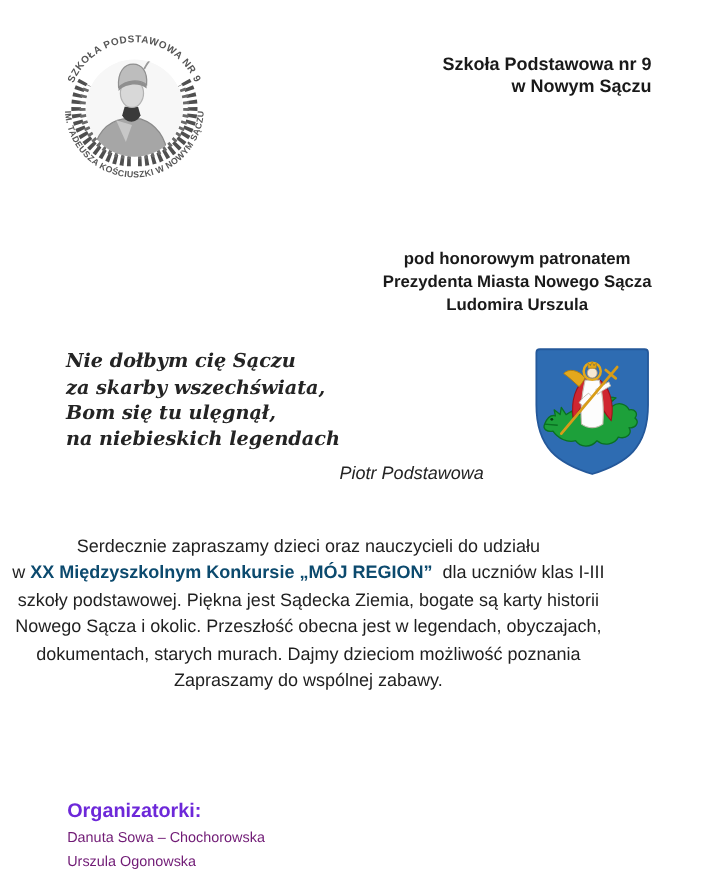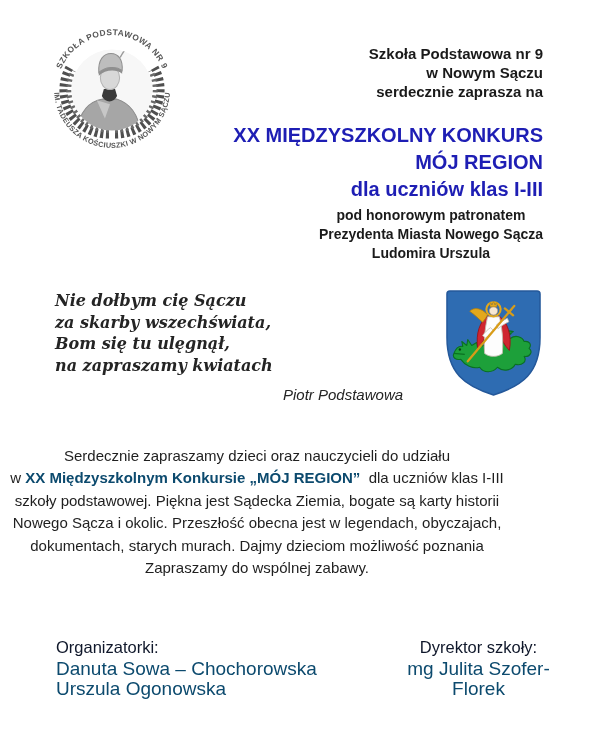--- a/index.html
+++ b/index.html
@@ -28,22 +28,22 @@
   
   .coa{position:absolute; left:444px; top:287px; width:99px; height:113px;}
   
   .body-text{position:absolute; left:0; top:445px; width:514px; text-align:center;
     font-size:15px; line-height:22.4px; color:#1f1f1f;}
   .body-line{white-space:pre-wrap;}
   .hl{color:#0c4a6e; font-weight:bold;}
   
   .footer-left{position:absolute; left:56px; top:635px; text-align:left;}
   .footer-right{position:absolute; left:396px; top:635px; width:165px; text-align:center;}
-  .footer-label{font-weight:normal; font-size:16.5px; line-height:24px; color:#0f172a;}
-  .footer-name{font-size:19px; line-height:20px; color:#0c4a6e;}
+  .footer-label{font-weight:bold; font-size:16.5px; line-height:24px; color:#6d28d9;margin-top:29px;}
+  .footer-name{font-size:12px; line-height:20px; color:#701a75;}
 </style>
 </head>
 <body>
 
 <div class="page">
 
   <svg class="seal" viewBox="0 0 130 130">
     <defs>
       <path id="topArc" d="M 11,64 A 54,54 0 0 1 119,64"></path>
       <path id="bottomArc" d="M 8,64 A 57,57 0 0 0 122,64"></path>
@@ -74,40 +74,34 @@
       <textPath href="#topArc" startOffset="50%" text-anchor="middle">SZKOŁA PODSTAWOWA NR 9</textPath>
     </text>
     <text font-size="7.2" letter-spacing="0.3">
       <textPath href="#bottomArc" startOffset="50%" text-anchor="middle">• IM. TADEUSZA KOŚCIUSZKI W NOWYM SĄCZU •</textPath>
     </text>
   </svg>
 
   <div class="header">
     <div>Szkoła Podstawowa nr 9</div>
     <div>w Nowym Sączu</div>
-    <div>serdecznie zaprasza na</div>
   </div>
 
-  <div class="title">
-    <div>XX MIĘDZYSZKOLNY KONKURS</div>
-    <div>MÓJ REGION</div>
-    <div>dla uczniów klas I-III</div>
-  </div>
 
   <div class="patronage">
     <div>pod honorowym patronatem</div>
     <div>Prezydenta Miasta Nowego Sącza</div>
     <div>Ludomira Urszula</div>
   </div>
 
   <div class="poem">
     <div>Nie dołbym cię Sączu</div>
     <div>za skarby wszechświata,</div>
     <div>Bom się tu ulęgnął,</div>
-    <div>na zapraszamy kwiatach</div>
+    <div>na niebieskich legendach</div>
   </div>
   <div class="poem-author">Piotr Podstawowa</div>
 
   <svg class="coa" viewBox="0 0 100 112">
     <path d="M 6,3 H 94 Q 97,3 97,6 V 50 C 97,86 79,99 50,108 C 21,99 3,86 3,50 V 6 Q 3,3 6,3 Z" fill="#2e6cb2" stroke="#24589a" stroke-width="1.5"></path>
 
     <g stroke="#0a7022" stroke-width="1.1" stroke-linejoin="round">
       <path fill="#1da03a" d="M 10,66 C 12,61 15,58 19,59 L 18,54 L 23,58 L 24,52 L 28,58 L 33,55 L 34,60
         C 39,57 45,57 49,61 C 53,54 61,48 67,51 C 72,47 79,49 81,54 C 86,53 89,57 86,61
         C 90,64 87,70 81,69 C 84,74 79,79 72,77 C 69,83 60,85 54,80 C 49,86 40,86 36,80
@@ -141,18 +135,14 @@
     <div class="body-line">Nowego Sącza i okolic. Przeszłość obecna jest w legendach, obyczajach,</div>
     <div class="body-line">dokumentach, starych murach. Dajmy dzieciom możliwość poznania</div>
     <div class="body-line">Zapraszamy do wspólnej zabawy.</div>
   </div>
 
   <div class="footer-left">
     <div class="footer-label">Organizatorki:</div>
     <div class="footer-name">Danuta Sowa – Chochorowska</div>
     <div class="footer-name">Urszula Ogonowska</div>
   </div>
-  <div class="footer-right">
-    <div class="footer-label">Dyrektor szkoły:</div>
-    <div class="footer-name">mg Julita Szofer- Florek</div>
-  </div>
 
 </div>
 
 </body></html>

